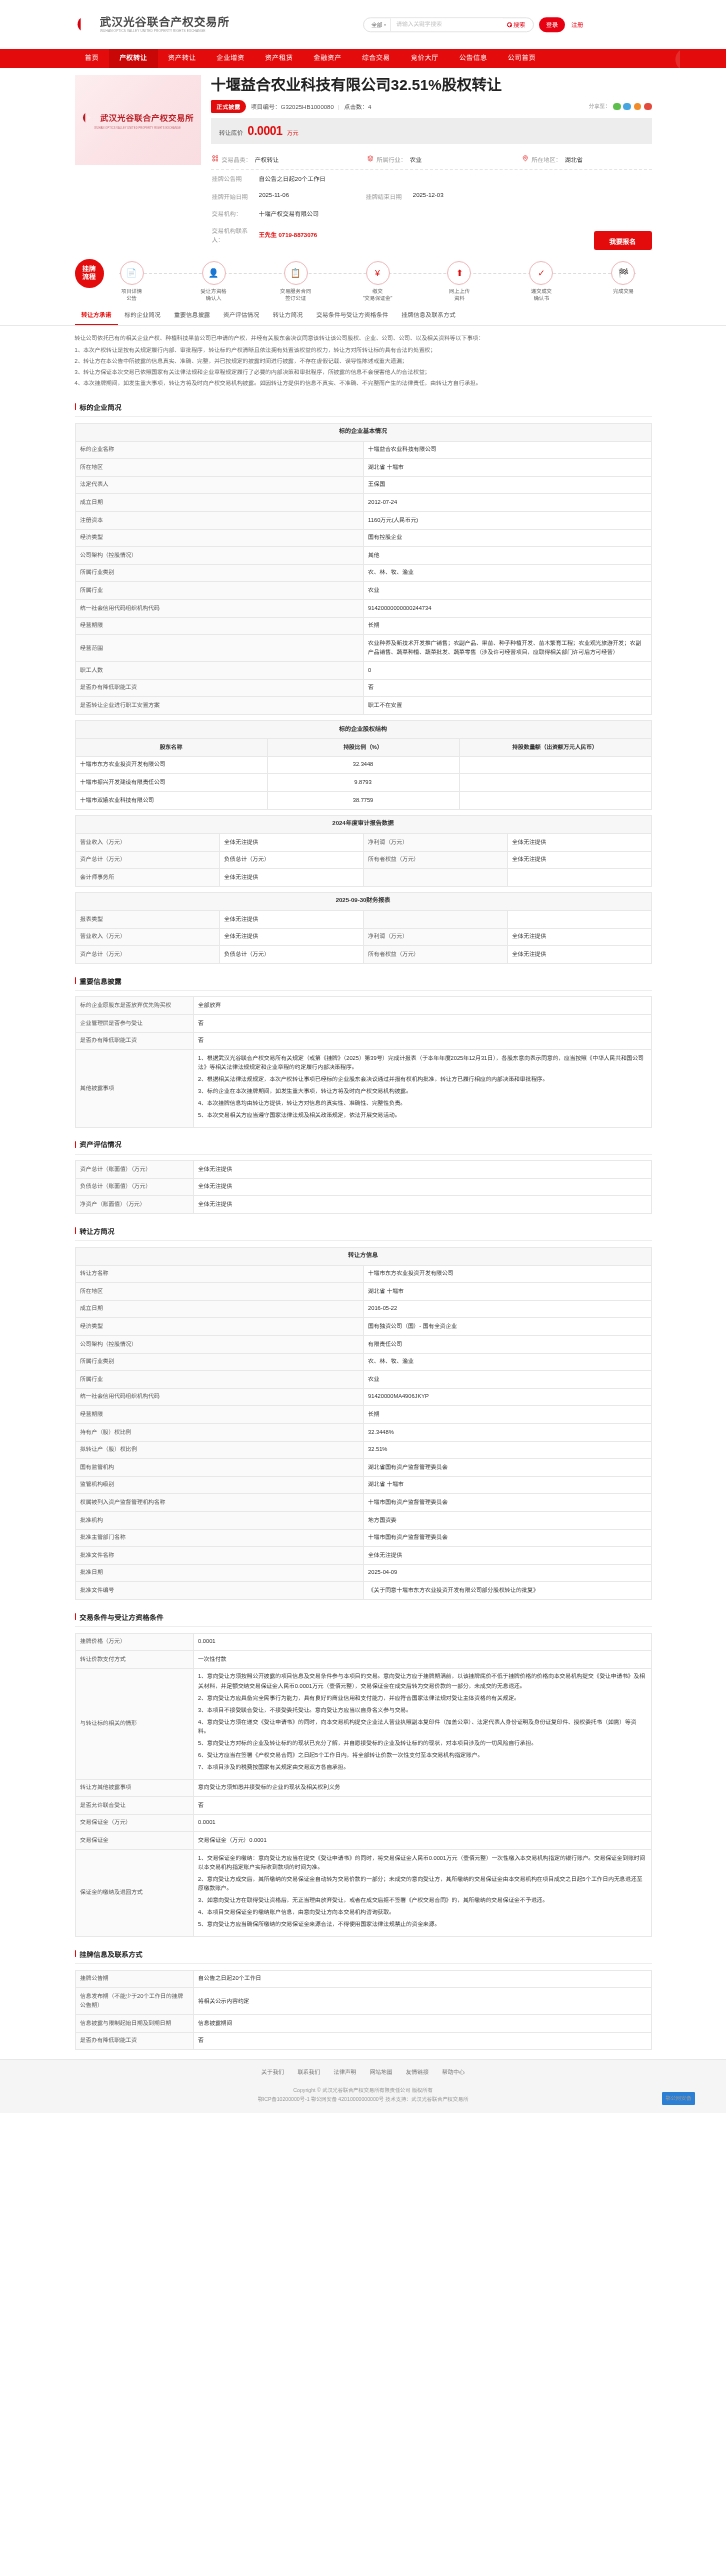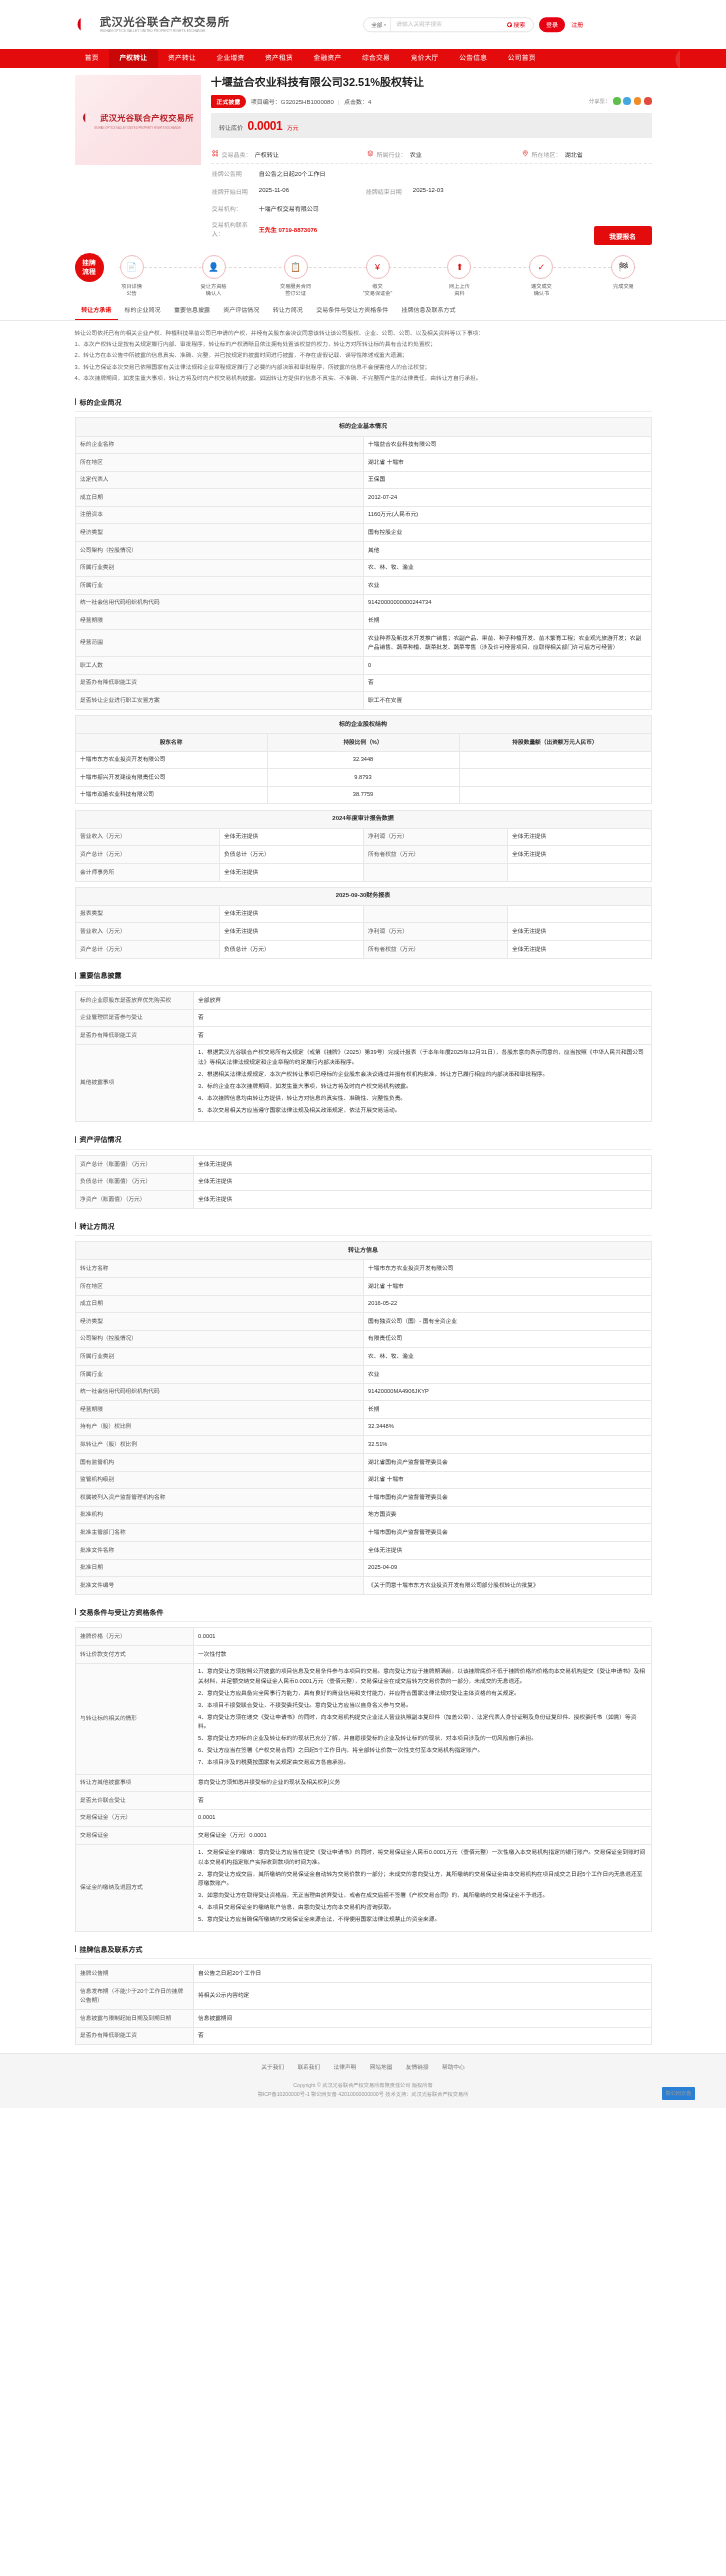--- a/index.html
+++ b/index.html
@@ -86,21 +86,21 @@
     width: 126px; height: 90px; flex: 0 0 126px;
     background: linear-gradient(135deg,#fdeef0 0%, #fbe3e6 48%, #f9dde1 100%);
     display: flex; flex-direction: column; align-items: center; justify-content: center;
     position: relative; overflow: hidden;
   }
   .thumb-logo { display: flex; align-items: center; gap: 3.6px; }
   .thumb-mark { width: 15.5px; height: 15.5px; position: relative; }
   .thumb-cn { font-size: 8.2px; font-weight: bold; color: #b81b22; letter-spacing: 0.3px; white-space: nowrap;}
   .thumb-en { font-size: 2.6px; color: #c77078; letter-spacing: 0.1px; margin-top: 1.5px; white-space: nowrap; text-align:center;}
   .proj-main { flex: 1; padding-left: 10.3px; }
-  .proj-title { font-size: 11px; font-weight: bold; color: #222; margin-bottom: 5.7px; line-height: 1.3; }
+  .proj-title { font-size: 15px; font-weight: bold; color: #222; margin-bottom: 5.7px; line-height: 1.3; }
   .proj-metarow { display: flex; align-items: center; gap: 4.6px; margin-bottom: 5.2px; position: relative; }
   .badge-disclose {
     background: #e30b0b; color: #fff; font-size: 5.7px; padding: 2.1px 5.7px;
     border-radius: 1.5px 7.2px 7.2px 1.5px; font-weight: bold; letter-spacing: 0.3px;
   }
   .meta-text { font-size: 6px; color: #555; }
   .meta-sep { color: #ccc; margin: 0 2.6px; }
   .share-row { position: absolute; right: 0; display: flex; align-items: center; gap: 2.6px; }
   .share-label { font-size: 5.4px; color: #999; }
   .sdot { width: 7.7px; height: 7.7px; border-radius: 50%; display:inline-block; }

